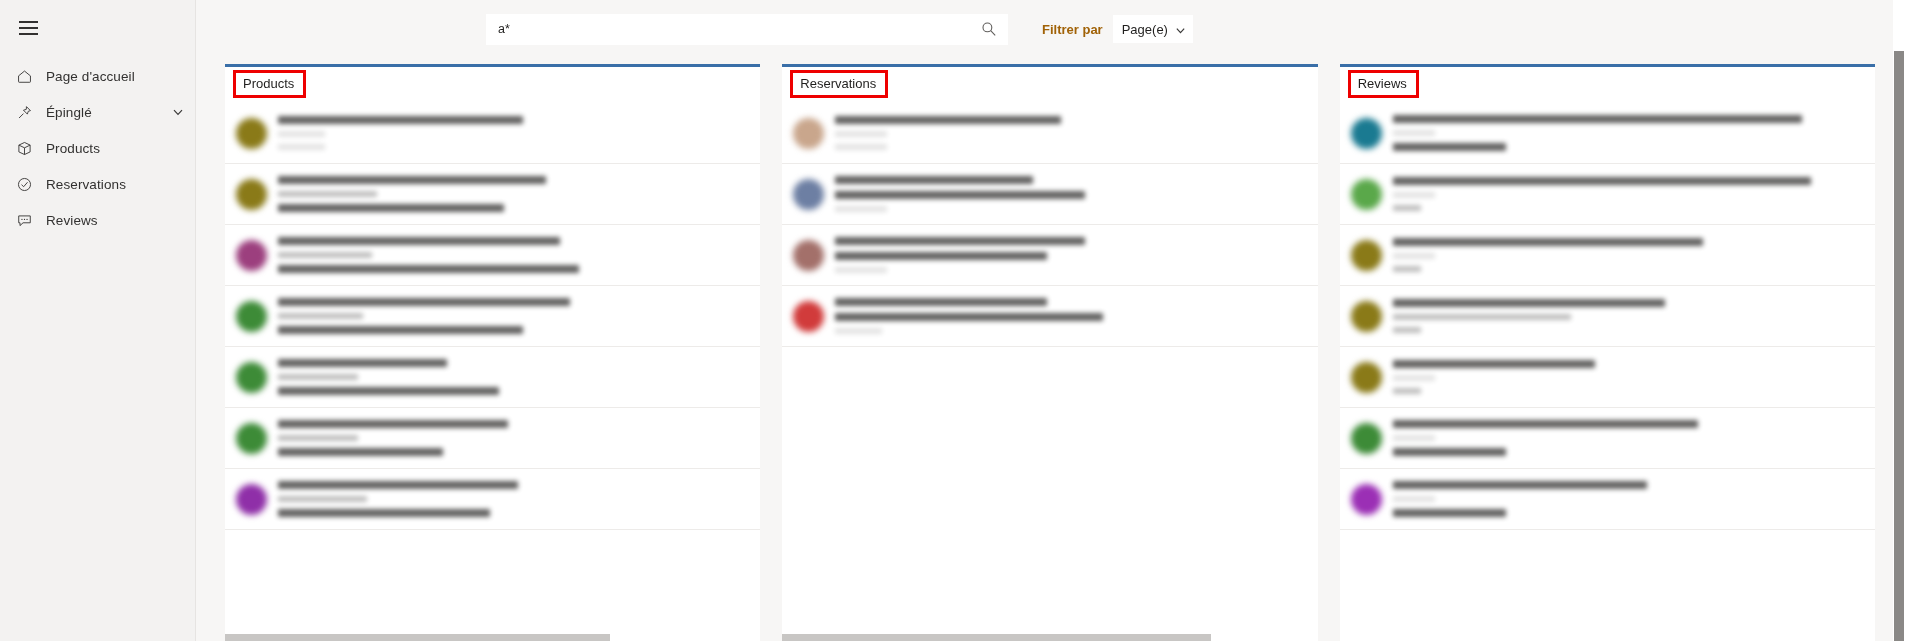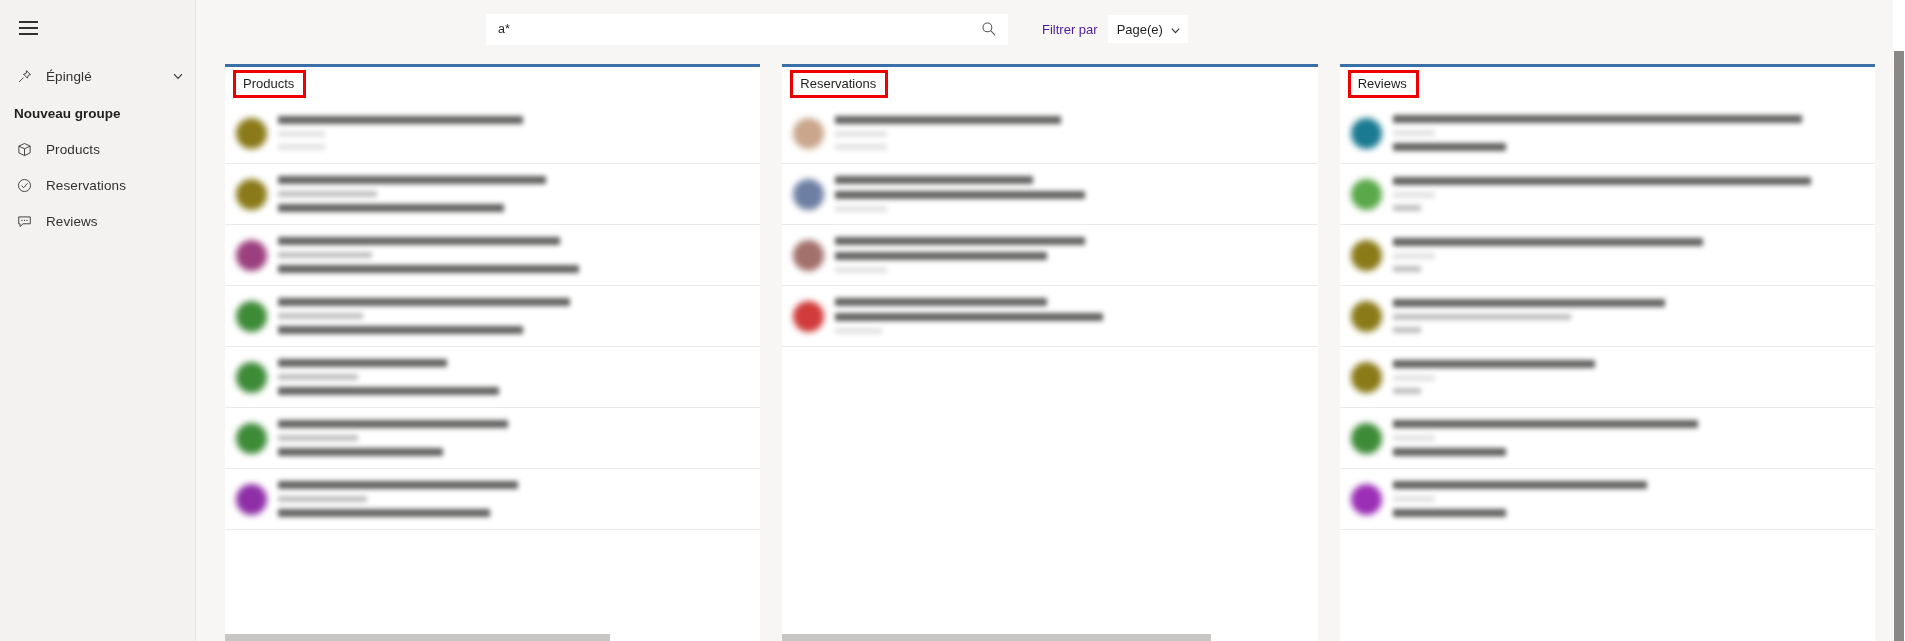--- a/index.html
+++ b/index.html
@@ -73,22 +73,22 @@
     padding: 0 10px 0 11px;
   }
   .searchbox input {
     flex: 1; border: 0; outline: none;
     font-family: "Liberation Sans", sans-serif;
     font-size: 12.5px; color: #201f1e; background: transparent;
     padding: 0;
   }
   .search-ico { width: 16px; height: 16px; color: #605e5c; cursor: pointer; }
   .filter-label {
-    font-size: 13px; color: #4c1d95;
-    margin-left: 34px; white-space: nowrap;
+    font-size: 13px; color: #a16207;
+    margin-left: 34px; white-space: nowrap; font-weight: bold;
   }
   .filter-sel {
     margin-left: 10px; height: 28px; background: #ffffff;
     display: flex; align-items: center; padding: 0 7px 0 9px;
     cursor: pointer; font-size: 13px; color: #201f1e; white-space: nowrap;
   }
   .filter-sel .cd { margin-left: 7px; width: 11px; height: 11px; color: #3b3a39; }
 
   
   .cols {
@@ -161,33 +161,40 @@
   <div class="sidebar">
     <div class="hamburger">
       <span></span>
         <span></span>
         <span></span>
     </div>
     <div id="nav-main">
         <div class="nav-item">
           <span class="nav-ico">
             <svg viewBox="0 0 20 20" width="17" height="17" fill="none" stroke="currentColor" stroke-width="1.1">
+              <path d="M3 9.3 10 3.6l7 5.7V16a.8.8 0 0 1-.8.8H3.8A.8.8 0 0 1 3 16Z"></path>
+            </svg>
+          </span>
+          <span class="nav-label">Page d'accueil</span>
+        </div>
+        <div class="nav-item">
+          <span class="nav-ico">
+            <svg viewBox="0 0 20 20" width="17" height="17" fill="none" stroke="currentColor" stroke-width="1.1">
               <path d="M12.3 3.1 17 7.8l-2.6.8-1 3.3-4.6-4.6 3.3-1Z"></path>
               <line x1="8.8" y1="11.3" x2="3.6" y2="16.5"></line>
             </svg>
           </span>
           <span class="nav-label">Épinglé</span>
           <span class="chev">
             <svg viewBox="0 0 14 14" width="14" height="14" fill="none" stroke="currentColor" stroke-width="1.2">
               <polyline points="3,5.2 7,9.4 11,5.2"></polyline>
             </svg>
           </span>
         </div>
       </div>
-    <div class="group-title">Nouveau groupe</div>
     <div id="nav-group">
         <div class="nav-item">
           <span class="nav-ico">
             <svg viewBox="0 0 20 20" width="17" height="17" fill="none" stroke="currentColor" stroke-width="1.1">
               <path d="M10 2.9 16.6 6v8L10 17.1 3.4 14V6Z"></path>
               <path d="M3.4 6 10 9.2 16.6 6M10 9.2v7.9"></path>
             </svg>
           </span>
           <span class="nav-label">Products</span>
         </div>

